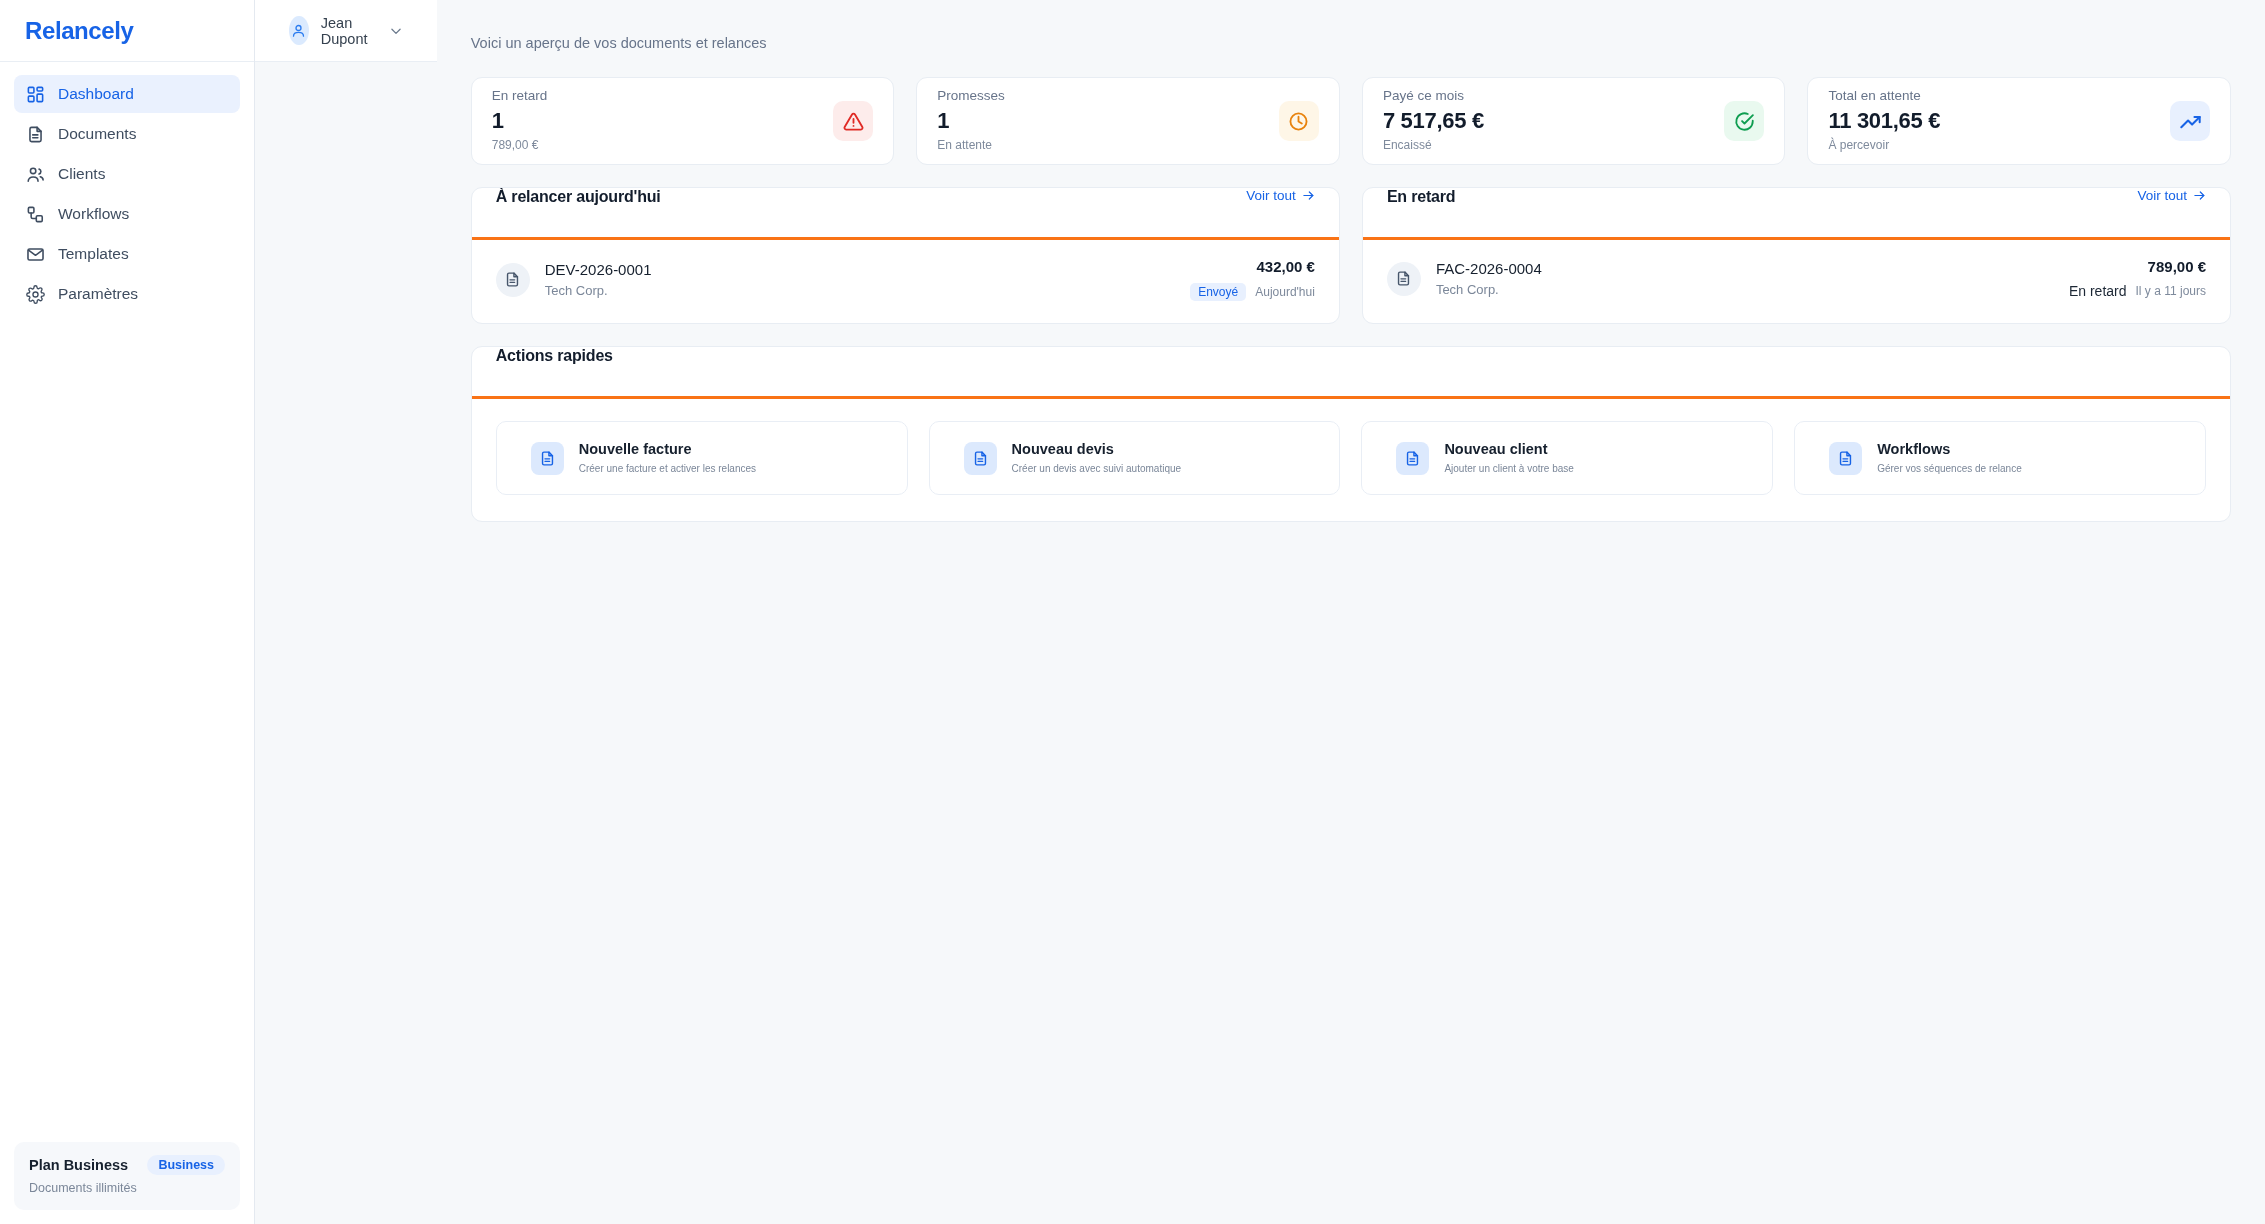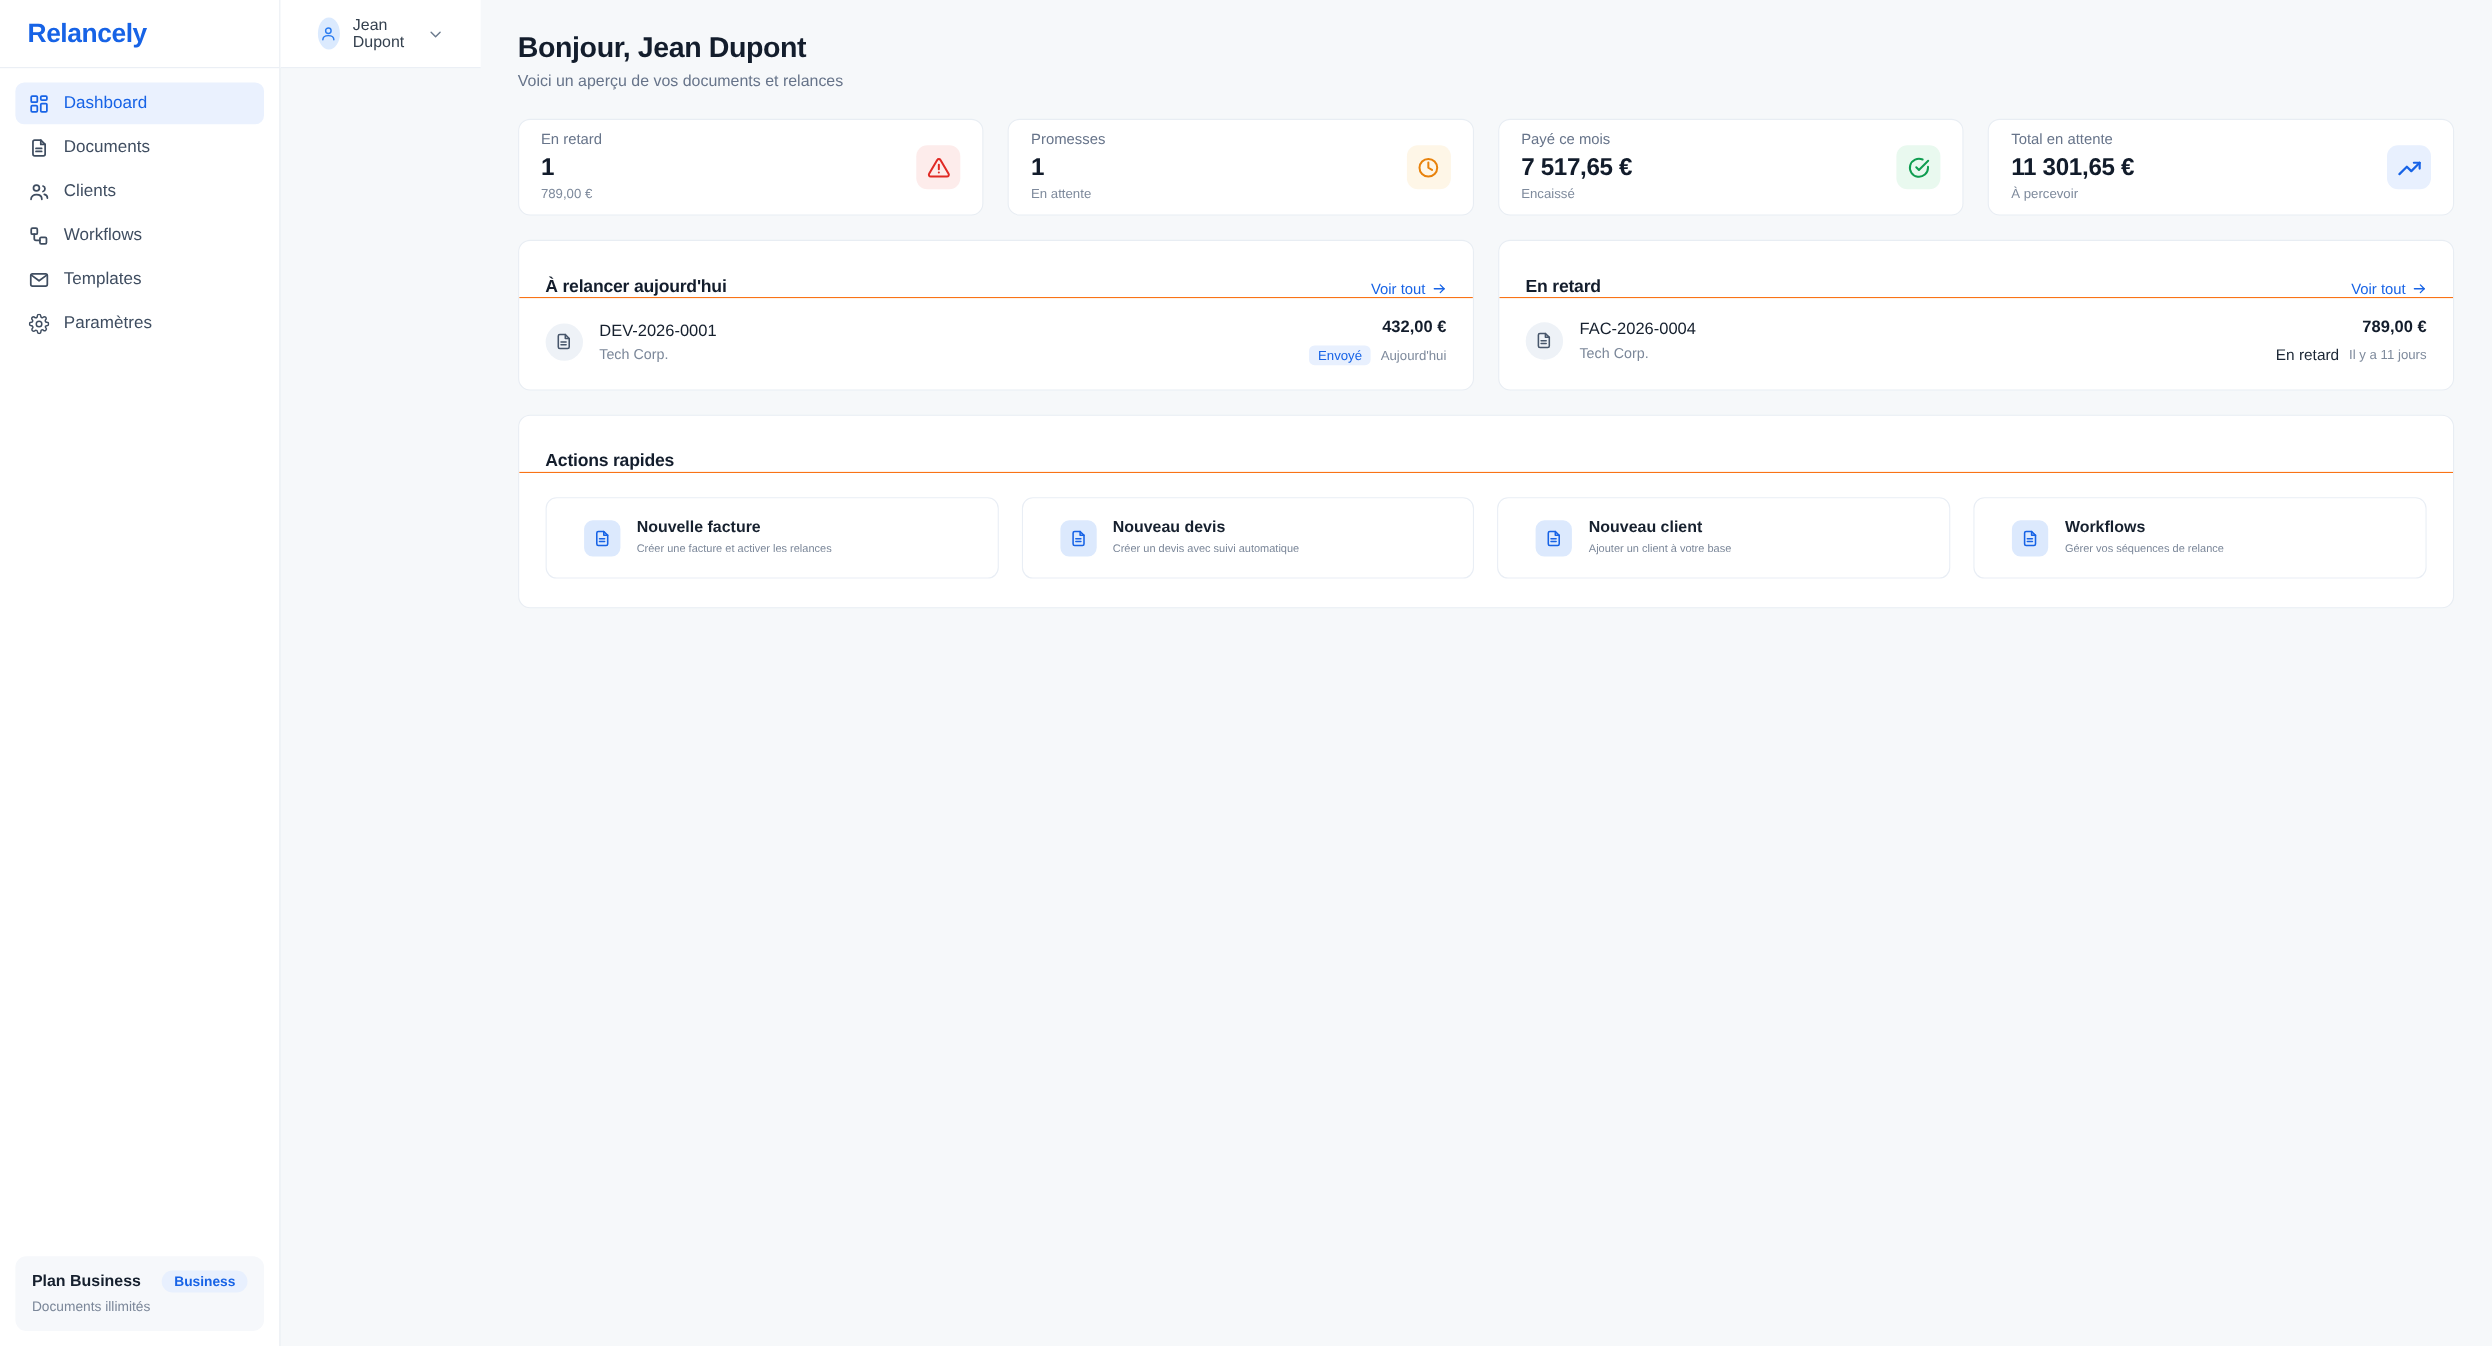--- a/index.html
+++ b/index.html
@@ -100,22 +100,22 @@
   .stat-ico svg { width: 21px; height: 21px; display: block; }
   .ico-red   { background: #fdeceb; color: #e02a25; }
   .ico-amber { background: #fef6e7; color: #e8820c; }
   .ico-green { background: #e9f9ef; color: #0f9d50; }
   .ico-blue  { background: #e8f0fe; color: #1763e6; }
 
   
   .panels { display: grid; grid-template-columns: 1fr 1fr; gap: 22px; margin-top: 22px; }
   .panel { background: #fff; border: 1px solid #e8edf3; border-radius: 11px; overflow: hidden; }
   .panel-head {
-    height: 52px; display: flex; align-items: flex-end; justify-content: space-between;
-    padding: 0 24px; border-bottom: 1px solid #f97316; gap: 24px;
+    height: 52px; display: flex; align-items: flex-start; justify-content: space-between;
+    padding: 0 24px; border-bottom: 3px solid #f97316; gap: 24px;
   }
   .panel-title { font-size: 16px; font-weight: 700; color: #131d2c; letter-spacing: -0.2px; }
   .see-all { display: inline-flex; align-items: center; gap: 6px; font-size: 13.5px; color: #1763e6; cursor: pointer; }
   .see-all svg { width: 13px; height: 13px; display: block; }
 
   .doc-row { display: flex; align-items: center; justify-content: space-between; padding: 18px 24px 22px 24px; cursor: pointer; }
   .doc-left { display: flex; align-items: center; gap: 15px; }
   .doc-ico { width: 34px; height: 34px; border-radius: 50%; background: #eef2f7; color: #47566b; display: flex; align-items: center; justify-content: center; flex: 0 0 34px; }
   .doc-ico svg { width: 17px; height: 17px; display: block; }
   .doc-ref { font-size: 15px; color: #16202e; line-height: 1.25; }
@@ -240,21 +240,20 @@
         <span class="caret">
           <svg viewBox="0 0 24 24" fill="none" stroke="currentColor" stroke-width="2.2" stroke-linecap="round" stroke-linejoin="round">
               <polyline points="5 9 12 16 19 9"></polyline>
             </svg>
         </span>
       </div>
     </header>
 
     <div class="content">
 
-      <h1 class="page-title">Bonjour, Jean Dupont</h1>
       <div class="page-sub">Voici un aperçu de vos documents et relances</div>
 
       <section class="stats" id="stats">
           <div class="stat">
             <div class="stat-l">
               <span class="stat-label">En retard</span>
               <span class="stat-value">1</span>
               <span class="stat-hint">789,00 €</span>
             </div>
             <span class="stat-ico ico-red">

